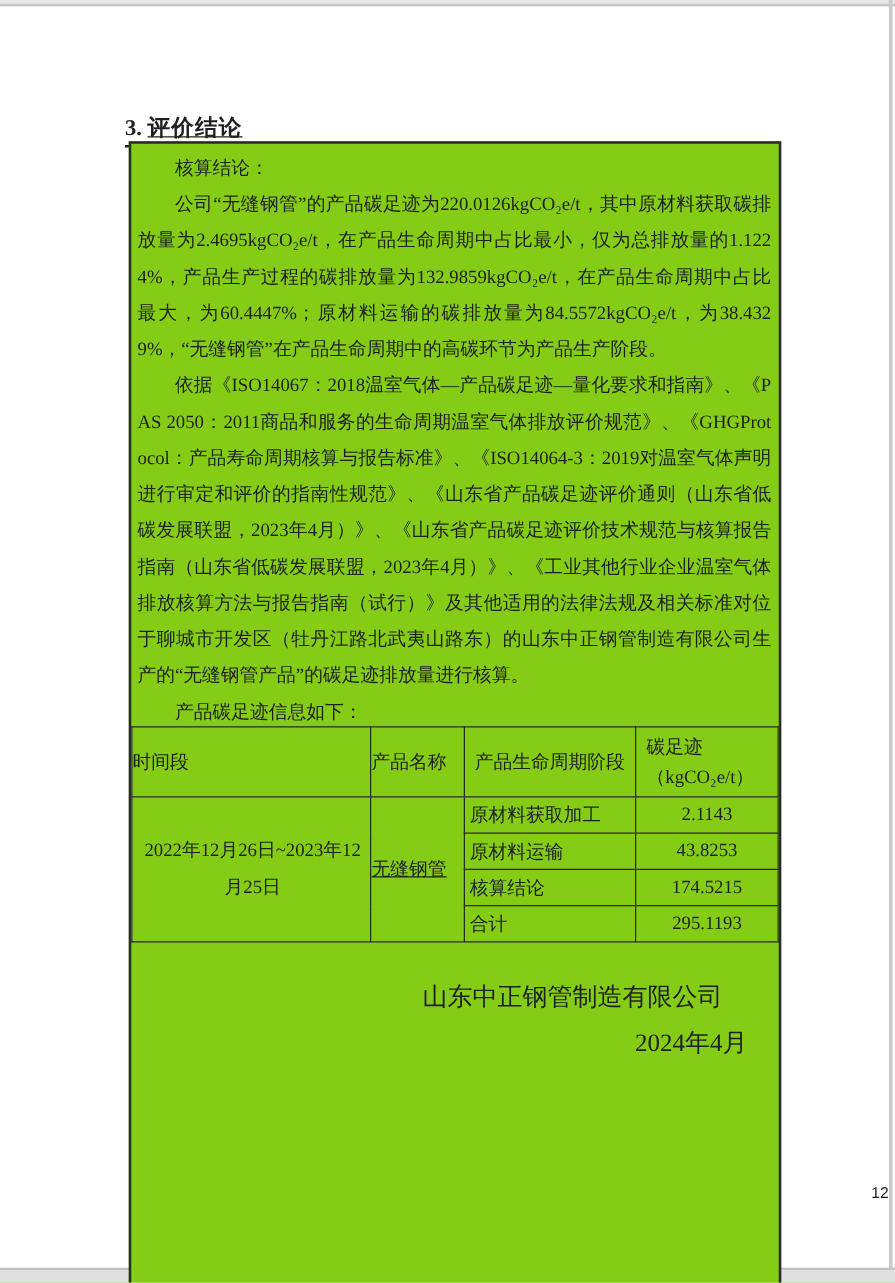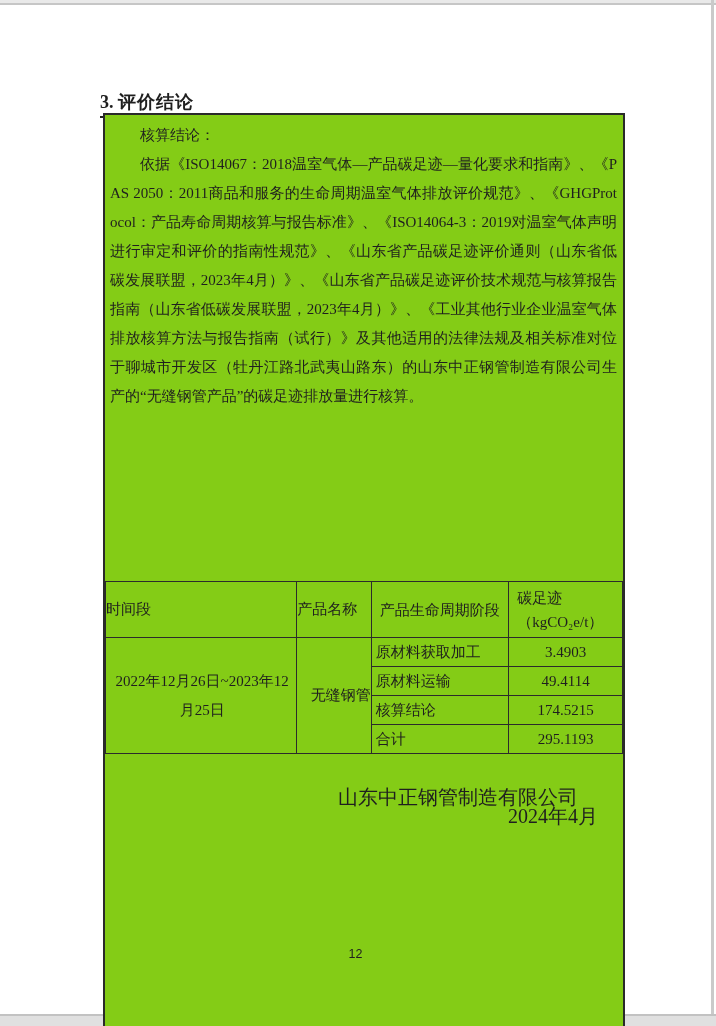--- a/index.html
+++ b/index.html
@@ -20,21 +20,21 @@
     background:#e0e0e0; border-top:2px solid #c2c2c2; }
 
   .page { position:absolute; left:0; top:7px; width:711px; height:1007px; background:#fff; }
 
   .heading {
     position:absolute; left:100px; top:84px; width:505px;
     border-bottom:2px solid #222; padding-bottom:3px;
     font-size:18px; line-height:22px; font-weight:bold; white-space:nowrap;
   }
   .heading .num { font-family:"Liberation Serif","DejaVu Serif",serif; }
-  .heading .ttl { font-family:"Liberation Sans","DejaVu Sans",sans-serif; letter-spacing:1px; }
+  .heading .ttl { font-family:"Liberation Sans","DejaVu Sans",sans-serif; letter-spacing:1px;text-decoration:underline; }
 
   .box {
     position:absolute; left:103px; top:106px; width:522px; height:953px;
     border:2px solid #2a2a2a; background:#84cc16;
     display:flex; flex-direction:column; overflow:hidden;
   }
   .text-section { height:466px; padding:6px 6px 0 5px; overflow:hidden; }
   .text-section p {
     font-size:15px; line-height:29px; text-align:justify;
     text-indent:2em; word-break:break-all;
@@ -47,29 +47,29 @@
     border:1px solid #2b2b2b; font-size:15px; font-weight:normal;
     vertical-align:middle; overflow:hidden;
   }
   col.c1{width:37.0%;} col.c2{width:14.4%;} col.c3{width:26.6%;} col.c4{width:22.0%;}
   tr.hdr th { height:56px; }
   th.h-center { text-align:left; }
   th.h-left { text-align:left; padding-left:8px; line-height:24px; }
   td.stage { text-align:left; padding-left:4px; height:29px; }
   td.val { text-align:center; height:29px; }
   td.period { text-align:center; padding:0 6px 0 8px; line-height:29px; }
-  td.product { text-align:right; }
+  td.product { text-align:left;text-decoration:underline; }
 
   .signature { flex:1; position:relative; font-size:20px; }
   .sig-company { position:absolute; right:45px; top:30px; }
-  .sig-date { position:absolute; right:25px; top:49px;margin-left:32px; }
+  .sig-date { position:absolute; right:25px; top:67px;margin-left:32px; }
 
   .page-number {
     position:absolute; left:0; top:940px; width:711px;
-    text-align:center; font-size:12.5px;
+    text-align:right; font-size:12.5px;
     font-family:"Liberation Sans","DejaVu Sans",sans-serif;
   }
 </style>
 </head>
 <body>
 
 <div class="edge-top"></div>
 <div class="edge-right"></div>
 <div class="edge-bottom"></div>
 
@@ -77,21 +77,23 @@
 
   <div class="heading">
     <span class="num">3.</span>
     <span class="ttl">评价结论</span>
   </div>
 
   <div class="box">
 
     <div class="text-section">
       <p>核算结论：</p>
+      <p>公司“无缝钢管”的产品碳足迹为220.0126kgCO₂e/t，其中原材料获取碳排放量为2.4695kgCO₂e/t，在产品生命周期中占比最小，仅为总排放量的1.1224%，产品生产过程的碳排放量为132.9859kgCO₂e/t，在产品生命周期中占比最大，为60.4447%；原材料运输的碳排放量为84.5572kgCO₂e/t，为38.4329%，“无缝钢管”在产品生命周期中的高碳环节为产品生产阶段。</p>
       <p>依据《ISO14067：2018温室气体—产品碳足迹—量化要求和指南》、《PAS 2050：2011商品和服务的生命周期温室气体排放评价规范》、《GHGProtocol：产品寿命周期核算与报告标准》、《ISO14064-3：2019对温室气体声明进行审定和评价的指南性规范》、《山东省产品碳足迹评价通则（山东省低碳发展联盟，2023年4月）》、《山东省产品碳足迹评价技术规范与核算报告指南（山东省低碳发展联盟，2023年4月）》、《工业其他行业企业温室气体排放核算方法与报告指南（试行）》及其他适用的法律法规及相关标准对位于聊城市开发区（牡丹江路北武夷山路东）的山东中正钢管制造有限公司生产的“无缝钢管产品”的碳足迹排放量进行核算。</p>
+      <p>产品碳足迹信息如下：</p>
     </div>
 
     <table class="fp">
       <colgroup>
           <col class="c1">
           <col class="c2">
           <col class="c3">
           <col class="c4">
         </colgroup>
       <tbody>
@@ -101,25 +103,25 @@
         <th class="h-left">产品生命周期阶段</th>
         <th class="h-left">
           <div>碳足迹</div>
           <div>（kgCO₂e/t）</div>
         </th>
       </tr>
       <tr>
         <td class="period" rowspan="4">2022年12月26日~2023年12月25日</td>
         <td class="product" rowspan="4">无缝钢管</td>
         <td class="stage">原材料获取加工</td>
-        <td class="val">3.4903</td>
+        <td class="val">2.1143</td>
       </tr>
       <tr>
         <td class="stage">原材料运输</td>
-        <td class="val">49.4114</td>
+        <td class="val">43.8253</td>
       </tr>
       <tr>
         <td class="stage">核算结论</td>
         <td class="val">174.5215</td>
       </tr>
       <tr>
         <td class="stage">合计</td>
         <td class="val">295.1193</td>
       </tr>
     </tbody>

